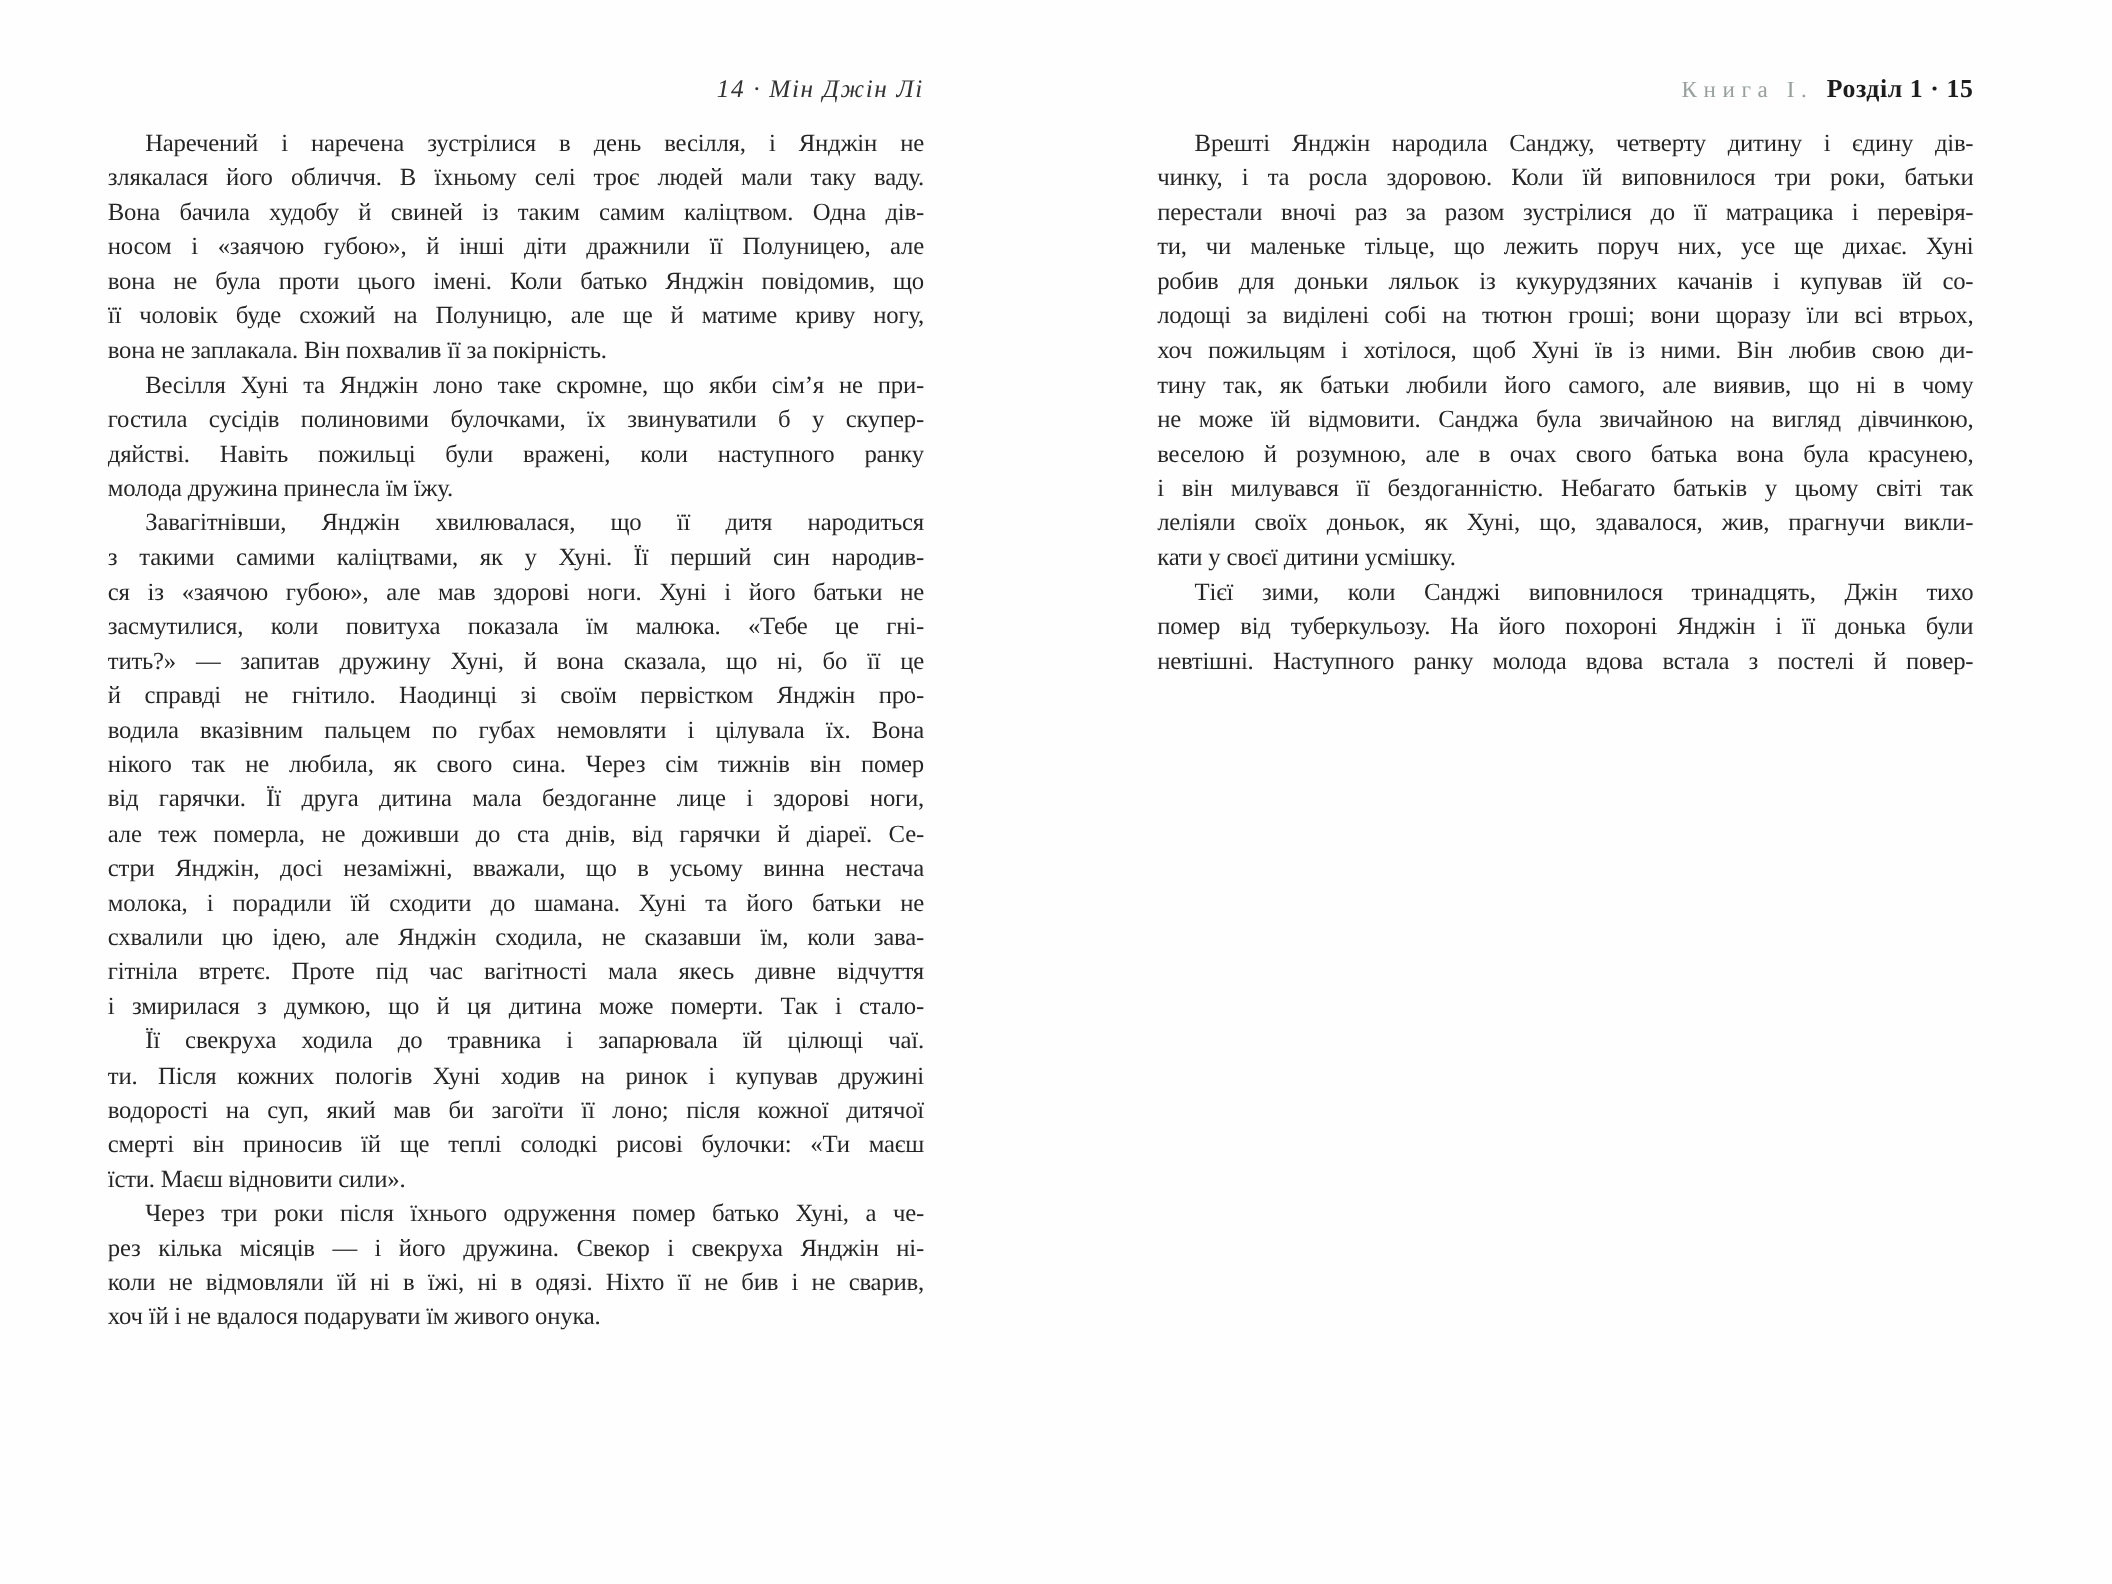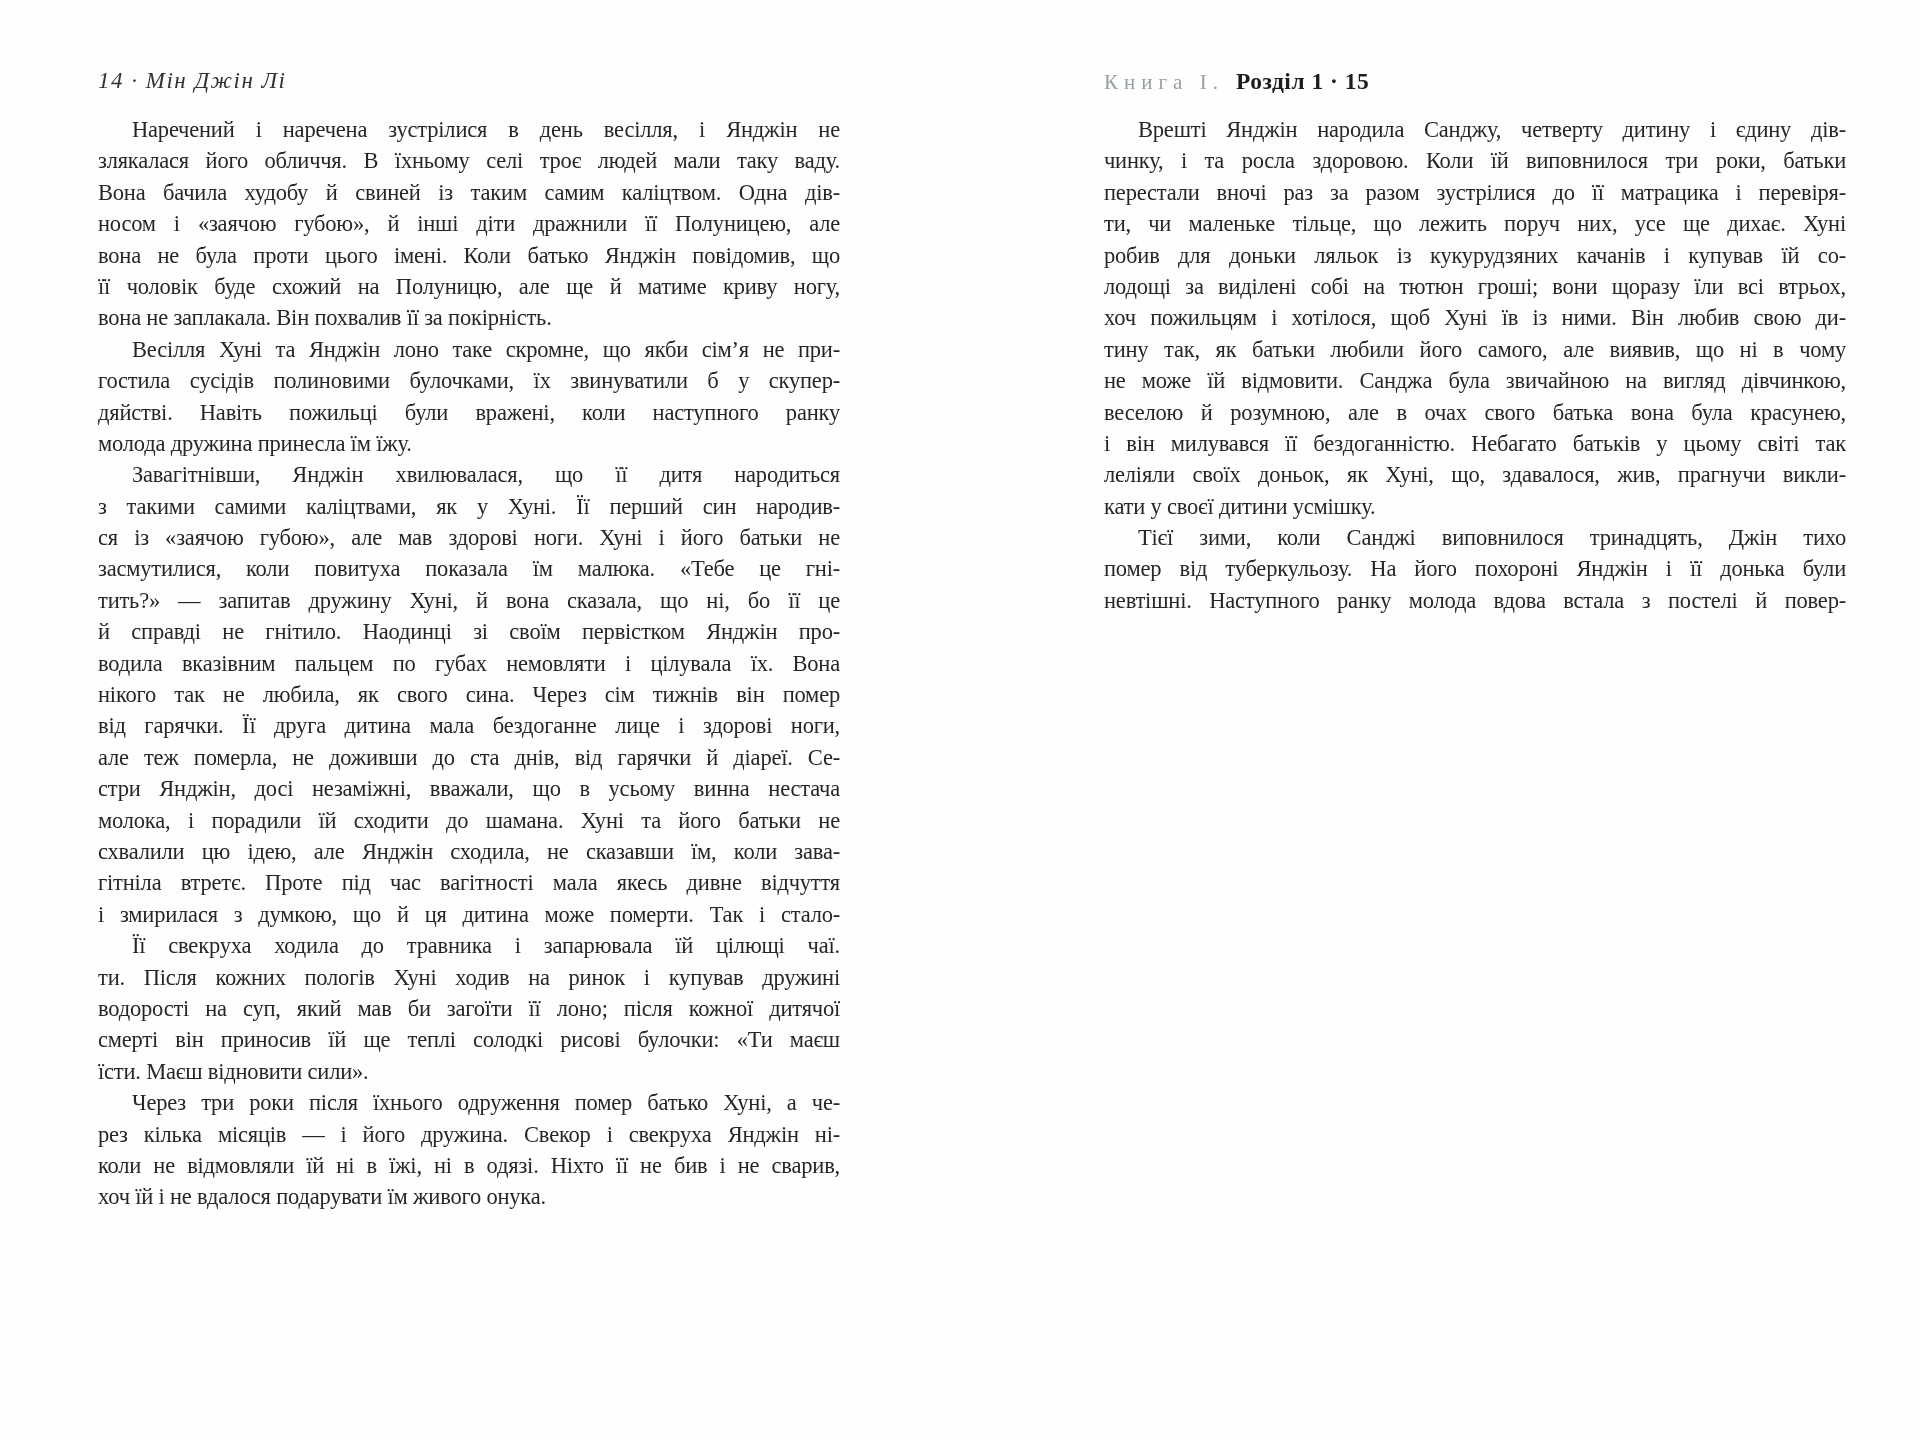--- a/index.html
+++ b/index.html
@@ -6,25 +6,25 @@
   body {
     width: 1920px; height: 1440px;
     background: #fefefe;
     font-family: "Liberation Serif", serif;
     color: #262626;
     position: relative;
     overflow: hidden;
   }
   .page { position: absolute; top: 0; height: 1440px; }
   #left-page  { left: 98px;  width: 742px; }
-  #right-page { left: 1104px; width: 742px; }
+  #right-page { left: 1052px; width: 742px; }
 
   .running-head {
     position: absolute; top: 68px; left: 0; width: 100%;
-    text-align: left;
+    text-align: right;
     font-size: 23px;
     white-space: nowrap;
   }
   #left-head {
     font-style: italic;
     letter-spacing: 1.5px;
     color: #333333;
   }
   #right-head { font-style: normal; }
   .book-label {

